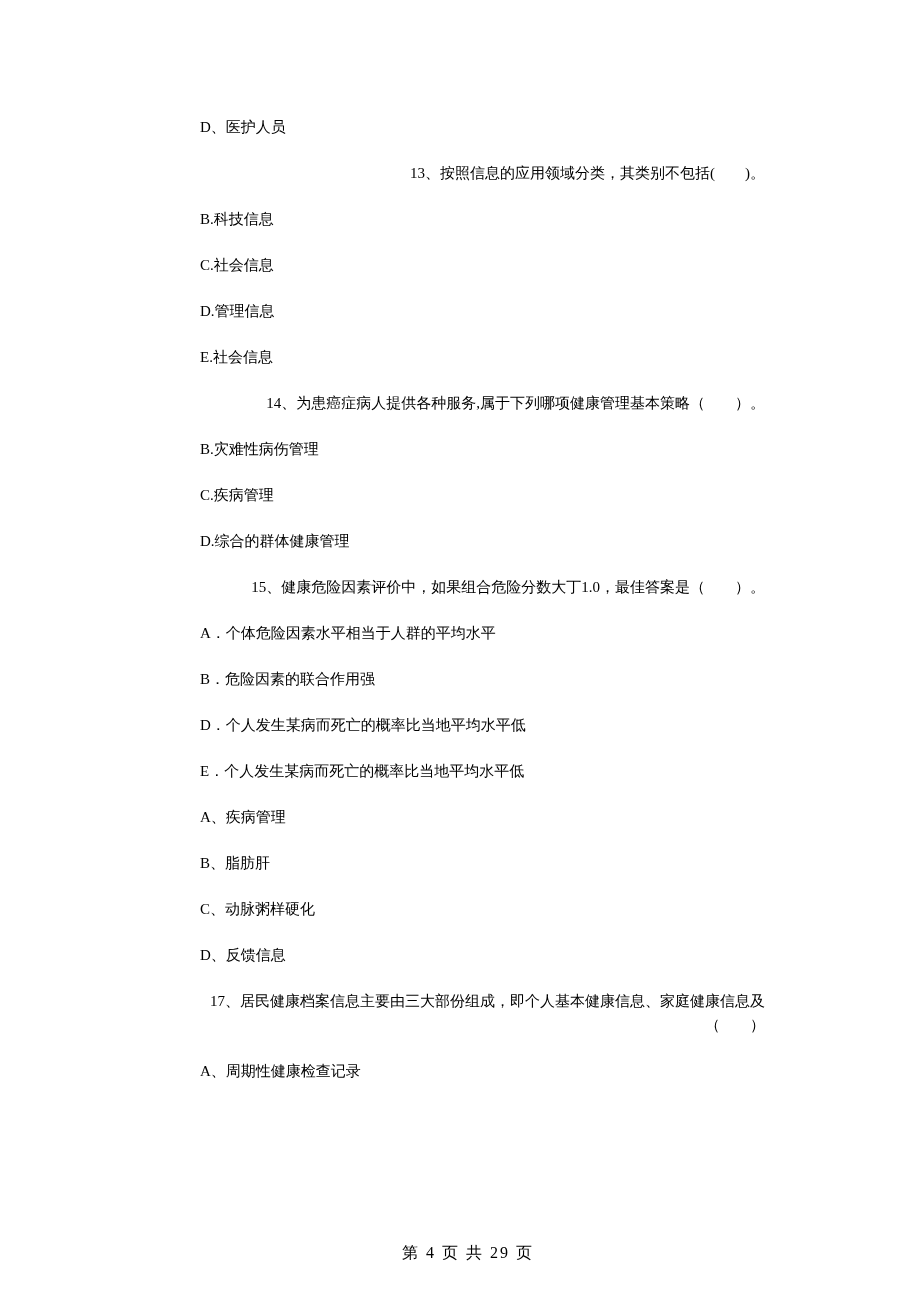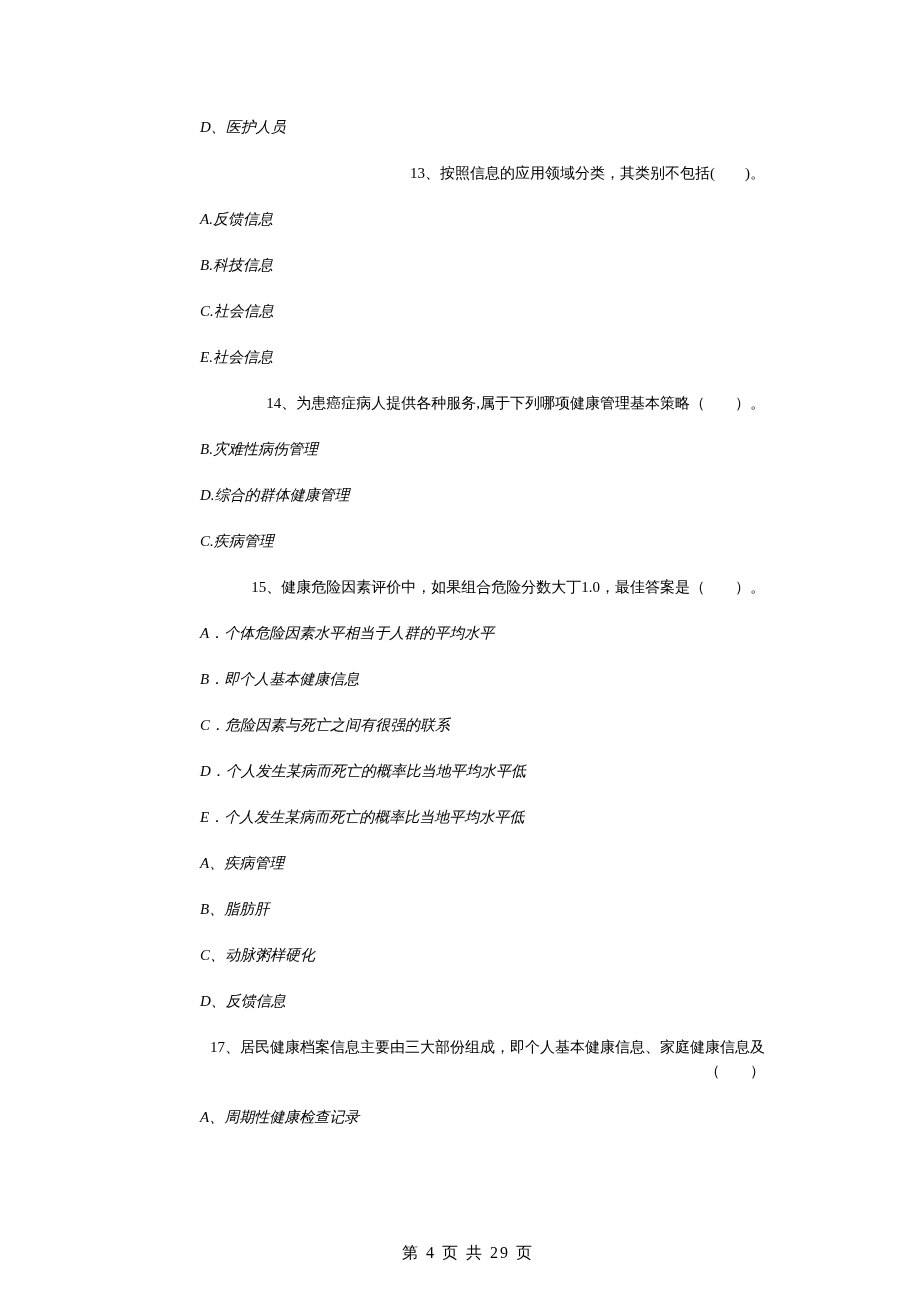--- a/index.html
+++ b/index.html
@@ -13,21 +13,20 @@
     height: 1302px;
     position: relative;
   }
   .page {
     padding: 115px 155px 0 155px;
     line-height: 1.6;
   }
   .option-indent {
     padding-left: 45px;
     margin-bottom: 22px;
-    font-style: italic;
   }
   .question {
     margin-bottom: 22px;
     text-align: right;
   }
   .footer {
     position: absolute;
     bottom: 38px;
     left: 8px;
     width: 100%;
@@ -37,34 +36,33 @@
   }
 </style>
 </head>
 <body>
 
 <div class="page">
 
   <div class="option-indent">D、医护人员</div>
 
   <div class="question">13、按照信息的应用领域分类，其类别不包括(　　)。</div>
-  <div class="option-indent">A.反馈信息</div>
   <div class="option-indent">B.科技信息</div>
   <div class="option-indent">C.社会信息</div>
+  <div class="option-indent">D.管理信息</div>
   <div class="option-indent">E.社会信息</div>
 
   <div class="question">14、为患癌症病人提供各种服务,属于下列哪项健康管理基本策略（　　）。</div>
   <div class="option-indent">B.灾难性病伤管理</div>
+  <div class="option-indent">C.疾病管理</div>
   <div class="option-indent">D.综合的群体健康管理</div>
-  <div class="option-indent">C.疾病管理</div>
 
   <div class="question">15、健康危险因素评价中，如果组合危险分数大丁1.0，最佳答案是（　　）。</div>
   <div class="option-indent">A．个体危险因素水平相当于人群的平均水平</div>
-  <div class="option-indent">B．即个人基本健康信息</div>
-  <div class="option-indent">C．危险因素与死亡之间有很强的联系</div>
+  <div class="option-indent">B．危险因素的联合作用强</div>
   <div class="option-indent">D．个人发生某病而死亡的概率比当地平均水平低</div>
   <div class="option-indent">E．个人发生某病而死亡的概率比当地平均水平低</div>
 
   <div class="option-indent">A、疾病管理</div>
   <div class="option-indent">B、脂肪肝</div>
   <div class="option-indent">C、动脉粥样硬化</div>
   <div class="option-indent">D、反馈信息</div>
 
   <div class="question">17、居民健康档案信息主要由三大部份组成，即个人基本健康信息、家庭健康信息及（　　）</div>
   <div class="option-indent">A、周期性健康检查记录</div>

